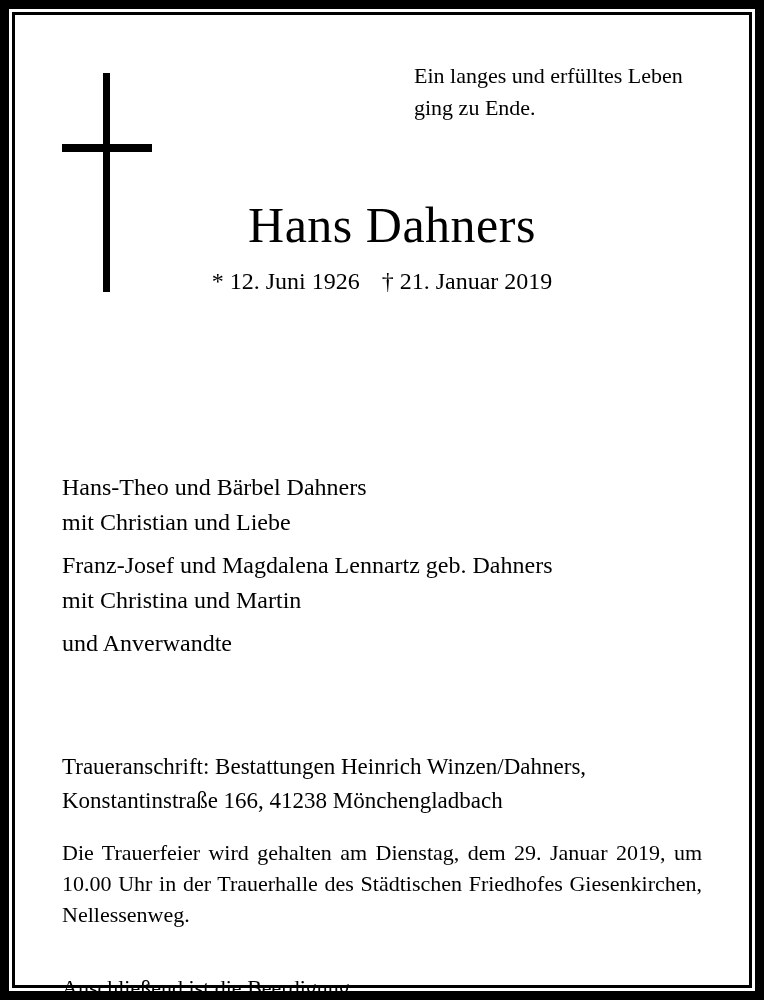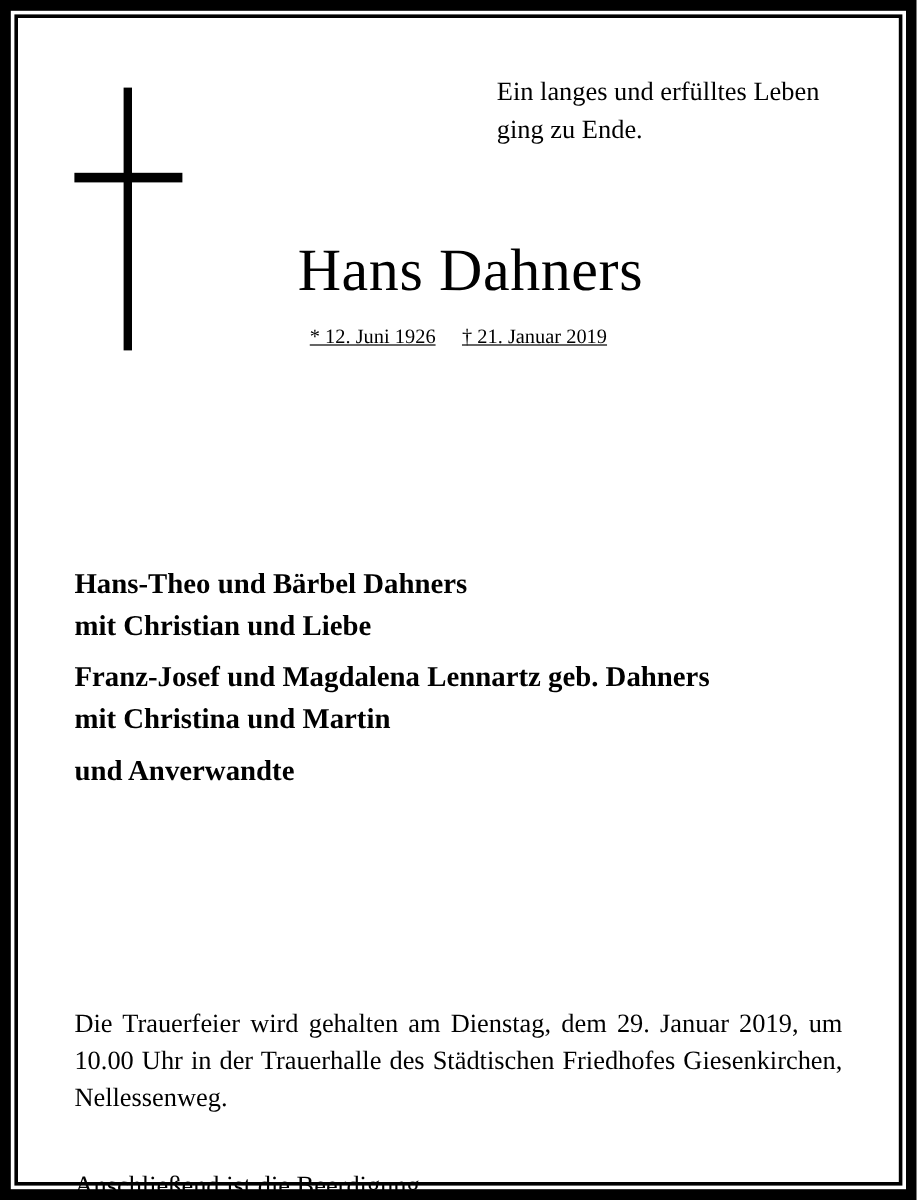--- a/index.html
+++ b/index.html
@@ -96,24 +96,23 @@
     padding-left: 10px;
   }
 
   
   .dates {
     position: absolute;
     left: 0px;
     top: 251px;
     width: 734px;
     text-align: center;
-    font-size: 17px;
+    font-size: 24px;
     line-height: 30px;
     white-space: nowrap;
-    text-decoration: underline;
   }
   .dates .gap { display: inline-block; width: 22px; }
 
   
   .block {
     position: absolute;
     left: 47px;
     width: 640px;
   }
 
@@ -129,21 +128,21 @@
     content: "";
     display: inline-block;
     width: 100%;
   }
 
   .family {
     top: 455px;
     font-size: 24px;
     line-height: 35px;
   }
-  .family .fam-group { margin: 0 0 8px 0; font-weight: bold; }
+  .family .fam-group { margin: 0 0 8px 0; }
   .family .fam-group:last-child { margin-bottom: 0; }
   .family .fam-line { display: block; white-space: nowrap; }
 
   .address {
     top: 735px;
     font-size: 23px;
     line-height: 34px;
   }
   .address .addr-line { display: block; white-space: nowrap; }
 
@@ -199,20 +198,24 @@
       </div>
       <div class="fam-group">
         <span class="fam-line">Franz-Josef und Magdalena Lennartz geb. Dahners</span>
         <span class="fam-line">mit Christina und Martin</span>
       </div>
       <div class="fam-group">
         <span class="fam-line">und Anverwandte</span>
       </div>
     </div>
 
+    <div class="block address">
+      <span class="addr-line">Traueranschrift: Bestattungen Heinrich Winzen/Dahners,</span>
+      <span class="addr-line">Konstantinstraße 166, 41238 Mönchengladbach</span>
+    </div>
 
     <div class="block service">
       <p class="justified">Die Trauerfeier wird gehalten am Dienstag, dem 29. Januar 2019, um 10.00 Uhr in der Trauerhalle des Städtischen Friedhofes Giesenkirchen, Nellessenweg.</p>
       <p class="closing">Anschließend ist die Beerdigung.</p>
     </div>
 
   </div>
 </div>
 
 </body></html>

